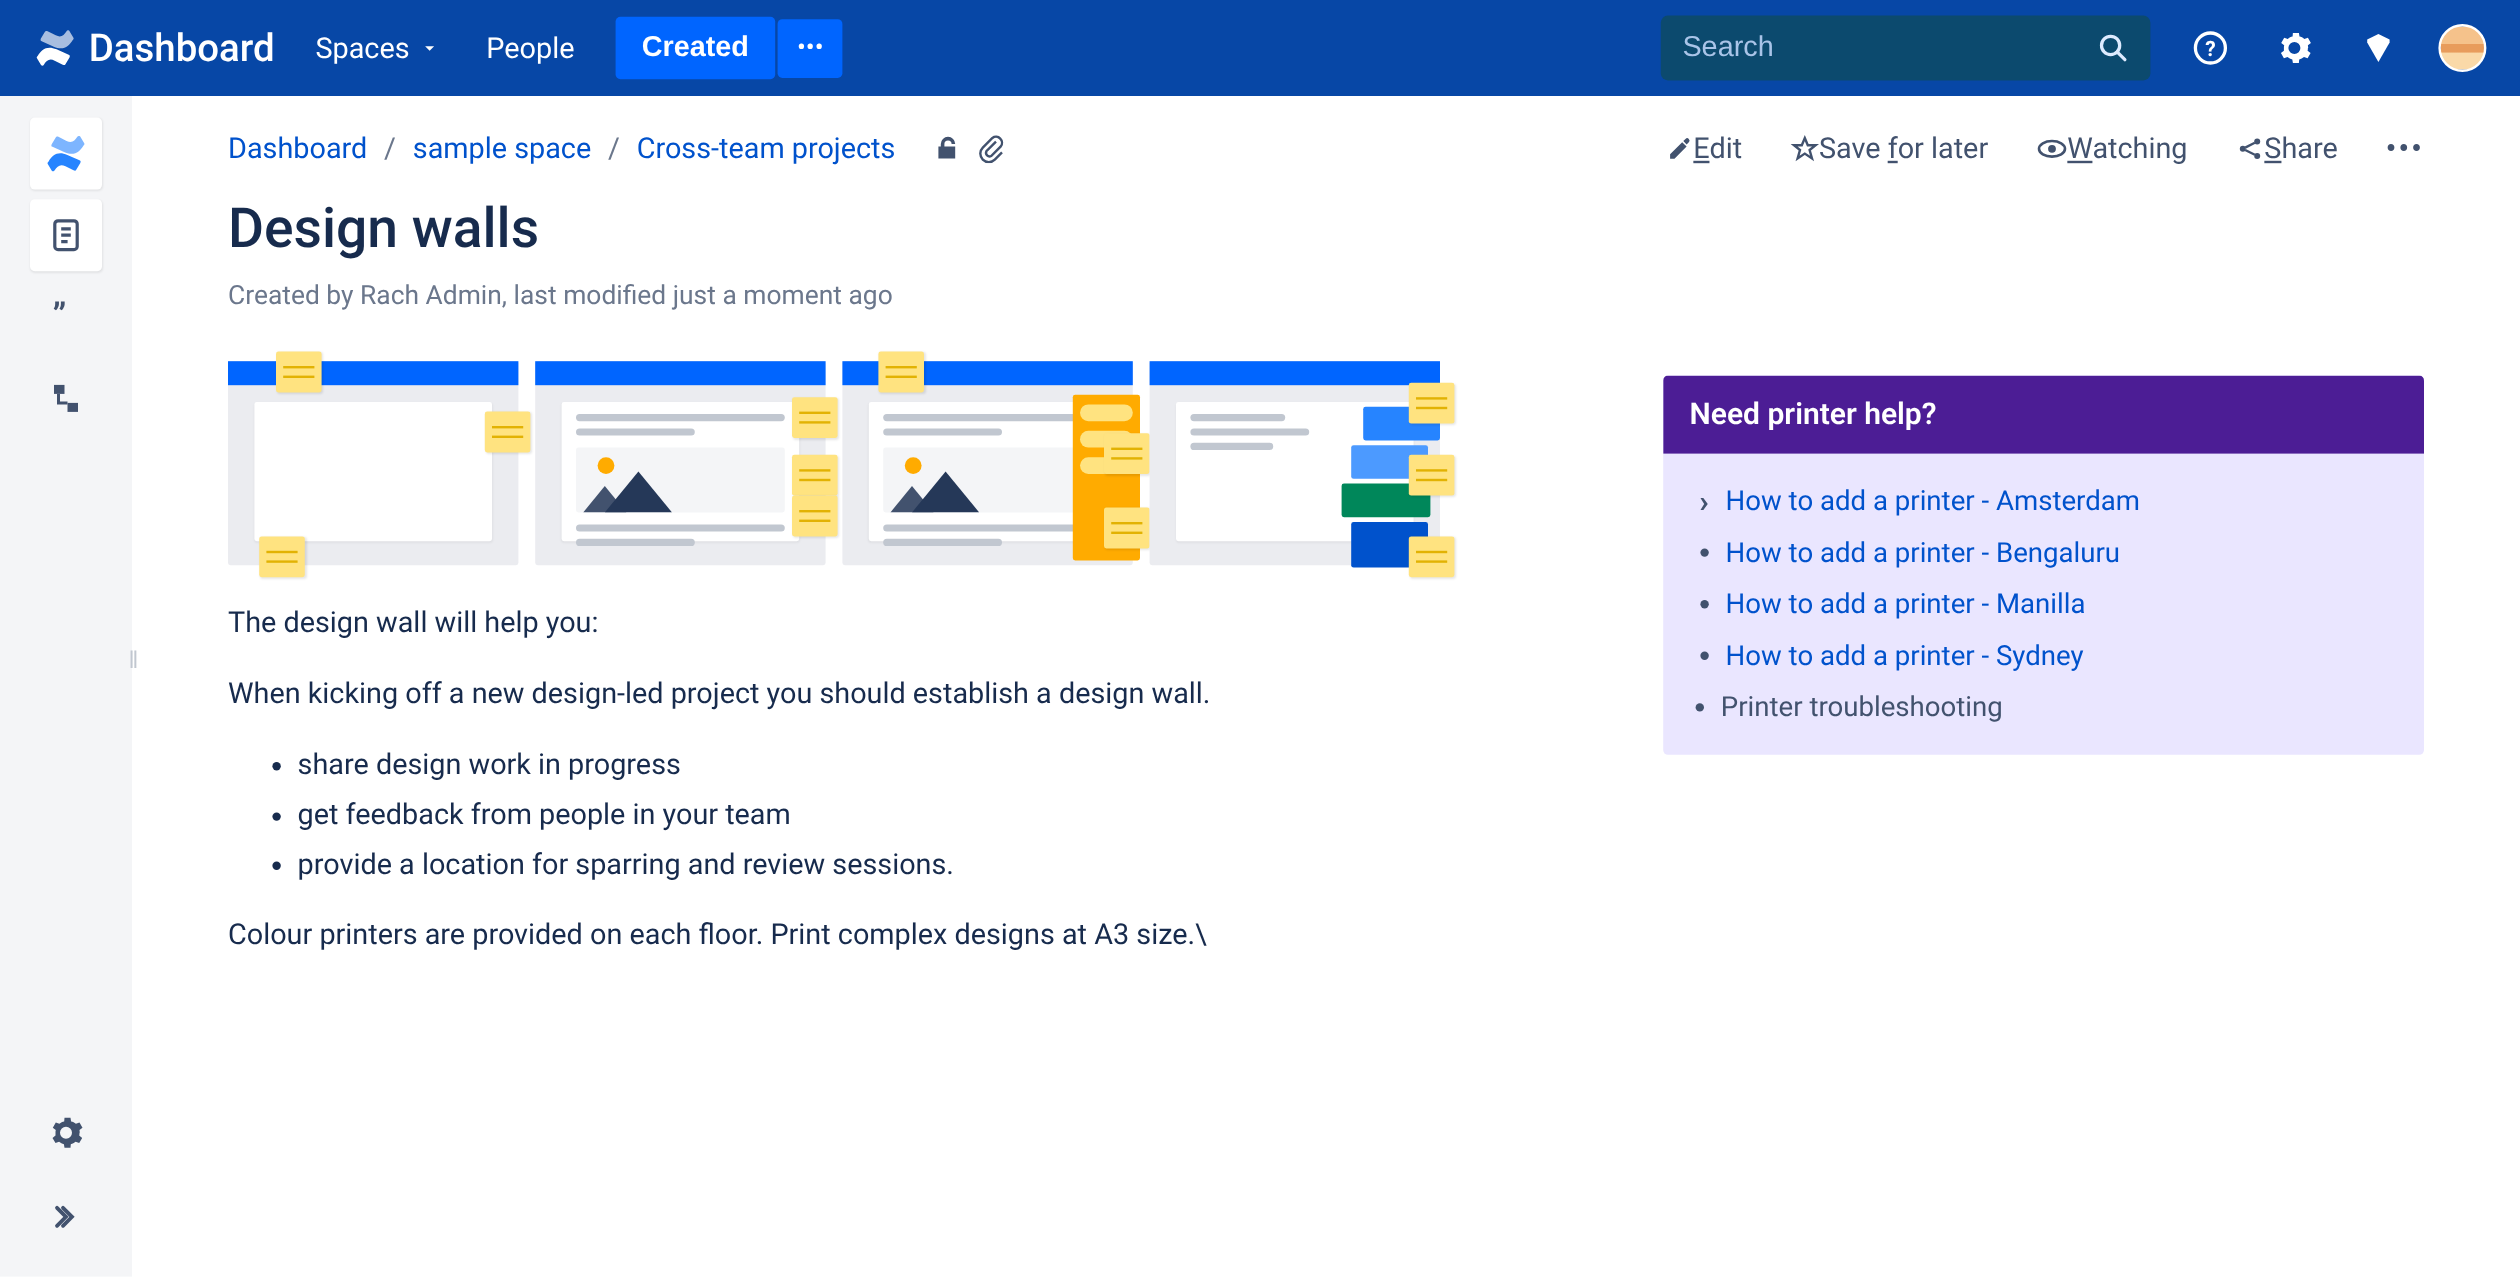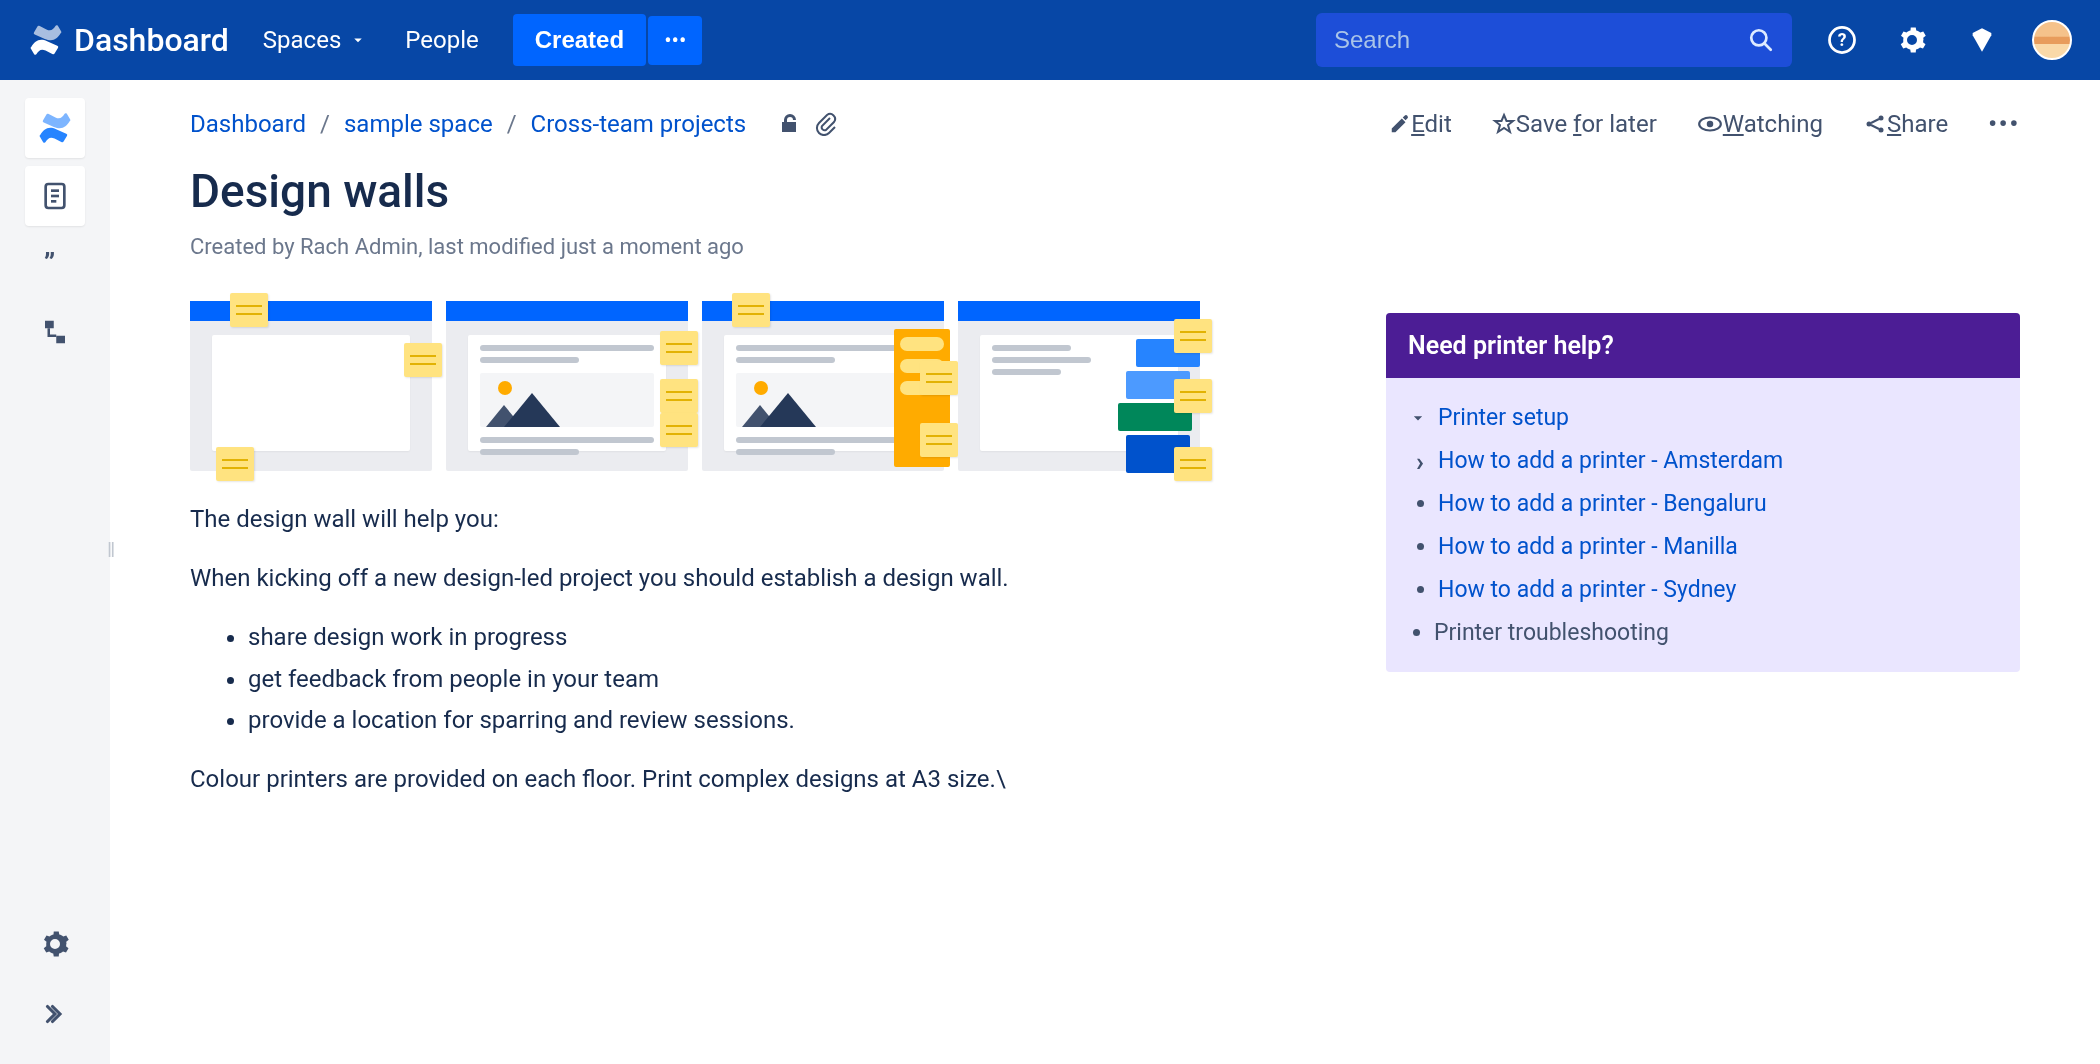--- a/index.html
+++ b/index.html
@@ -7,21 +7,21 @@
 
 
 .topnav { background: #0747A6; height: 80px; display: flex; align-items: center; padding: 0 28px; gap: 30px;}
 .logo { display: flex; align-items: center; gap: 10px; color: #fff; font-size: 32px; font-weight: 500; }
 .logo svg { width: 36px; height: 36px; }
 .nav-item { color: #fff; font-size: 24px; display: flex; align-items: center; gap: 8px; cursor: pointer; padding: 8px 4px;}
 .chevron-down { width: 18px; height: 18px; }
 .create-btn { background: #0065FF; color: #fff; border: none; font-size: 24px; font-weight: 600; padding: 12px 22px; border-radius: 4px; cursor: pointer; }
 .nav-more { background: #0065FF; color: #fff; padding: 12px 16px; border-radius: 4px; font-size: 22px; cursor: pointer; margin-left: -28px;}
 .spacer { flex: 1; }
-.search-box { background: #1d4ed8; height: 54px; width: 476px; border-radius: 6px; display: flex; align-items: center; padding: 0 18px; }
+.search-box { background: #0c4a6e; height: 54px; width: 408px; border-radius: 6px; display: flex; align-items: center; padding: 0 18px; }
 .search-input { background: transparent; border: none; color: #DEEBFF; font-size: 24px; flex: 1; outline: none;}
 .search-input::placeholder { color: #A9C4E8; }
 .topnav .icon-btn { color: #fff; cursor: pointer; display: flex; align-items: center; justify-content: center; width: 40px; height: 40px;}
 .avatar { width: 40px; height: 40px; border-radius: 50%; background: linear-gradient(#F5C28B 40%, #E89C5C 41%, #E89C5C 60%, #FAD9A8 61%); border: 2px solid #fff; }
 
 
 .body { display: flex; height: 984px; }
 .sidebar { width: 110px; background: #F4F5F7; display: flex; flex-direction: column; align-items: center; padding-top: 18px; gap: 8px; position: relative;}
 .sidebar-item { width: 60px; height: 60px; display: flex; align-items: center; justify-content: center; border-radius: 4px; cursor: pointer; color: #42526E; }
 .sidebar-item.active { background: #fff; color: #0052CC; box-shadow: 0 1px 2px rgba(0,0,0,0.08);}
@@ -308,26 +308,20 @@
       <p>Colour printers are provided on each floor. Print complex designs at A3 size.\</p>
     </div>
   </div>
 </div>
 
 <div class="panel">
   <div class="panel-header">Need printer help?</div>
   <div class="panel-body">
     <ul class="tree-root">
       <li>
-        <div class="tree-item">
-          <svg width="20" height="20" viewBox="0 0 24 24">
-              <path fill="#42526E" d="M7 10l5 5 5-5z"></path>
-            </svg>
-          <a>Printer setup</a>
-        </div>
         <ul class="tree-grandchildren">
           <li class="arrow"><a>How to add a printer - Amsterdam</a></li>
           <li><a>How to add a printer - Bengaluru</a></li>
           <li><a>How to add a printer - Manilla</a></li>
           <li><a>How to add a printer - Sydney</a></li>
         </ul>
       </li>
       <li style="list-style:disc; margin-left:26px; padding-top:8px; color:#42526E;">
         <a>Printer troubleshooting</a>
       </li>

